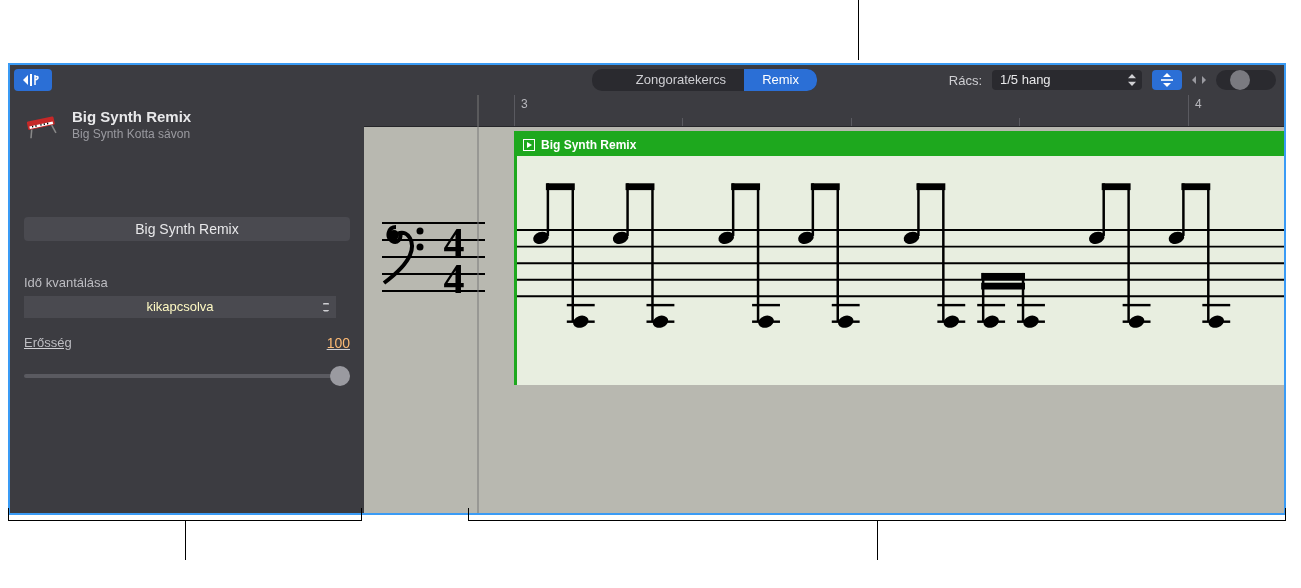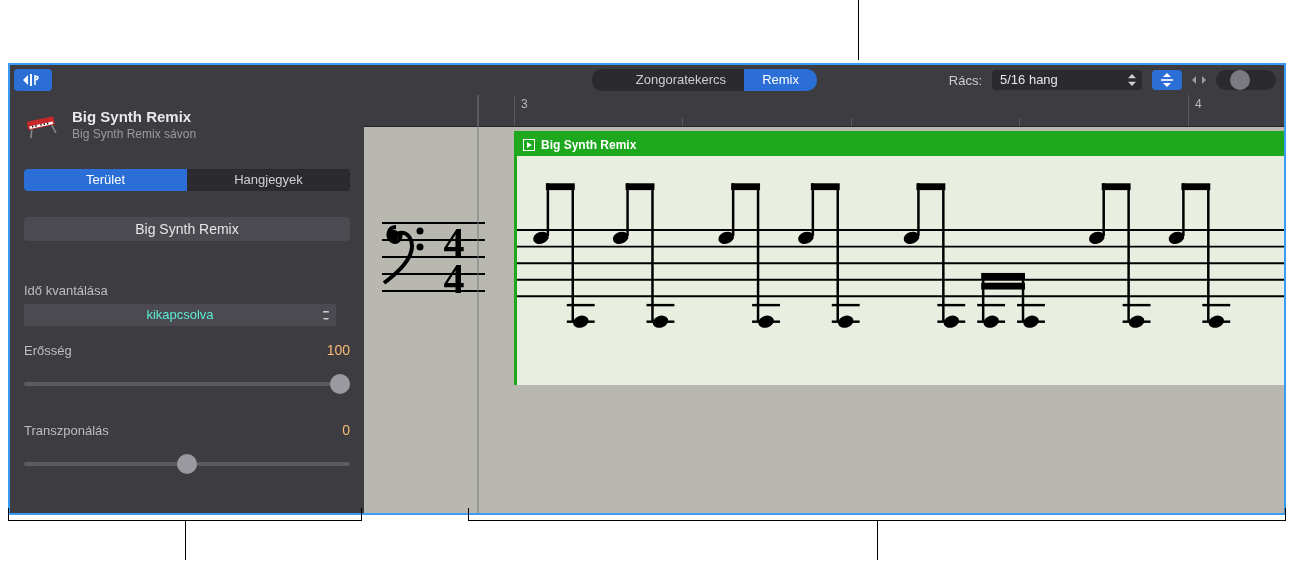--- a/index.html
+++ b/index.html
@@ -81,46 +81,46 @@
     width: 326px; height: 24px;
     background: #4a4a50;
     border-radius: 4px;
     text-align: center;
     line-height: 24px;
     font-size: 14px;
     color: #e8e8ea;
   }
   .param-block { position: absolute; left: 14px; width: 326px; }
   .q-block { top: 210px; }
-  .label { font-size: 13px; color: #bdbdc2; margin-bottom: 6px; margin-top: 8px; }
+  .label { font-size: 13px; color: #bdbdc2; margin-bottom: 6px; }
   .popup {
     width: 312px; height: 22px;
     background: #4a4a50;
     border-radius: 0;
     text-align: center;
     line-height: 22px;
     font-size: 13px;
-    color: #5eead4;
+    color: #fef9c3;
     position: relative;
   }
   .popup::after {
     content: "";
     position: absolute;
     right: 6px; top: 4px;
     width: 8px; height: 14px;
     background:
       linear-gradient(#cfcfd3,#cfcfd3),
       linear-gradient(#cfcfd3,#cfcfd3);
     background-size: 6px 1.5px, 6px 1.5px;
     background-position: center 3px, center 10px;
     background-repeat: no-repeat;
     clip-path: polygon(50% 0, 100% 35%, 0 35%, 50% 0, 0 65%, 100% 65%, 50% 100%, 0 65%);
   }
   .s-block { top: 270px; }
-  .value-row { display: flex; justify-content: space-between; align-items: center; }
+  .value-row { display: flex; justify-content: space-between; align-items: flex-start; text-decoration: underline; }
   .value-row .num { font-size: 14px; color: #fdba74; }
   .slider {
     position: relative;
     width: 326px; height: 22px;
     margin-top: 8px;
   }
   .slider .track {
     position: absolute; left: 0; right: 0; top: 10px;
     height: 4px; background: #5a5a60; border-radius: 2px;
   }
@@ -314,69 +314,55 @@
             <rect x="19" y="20" width="1.5" height="2" fill="#000"></rect>
             <rect x="23" y="20" width="1.5" height="2" fill="#000"></rect>
             <rect x="27" y="20" width="1.5" height="2" fill="#000"></rect>
             <line x1="8" y1="24" x2="5" y2="34" stroke="#888" stroke-width="1.8"></line>
             <line x1="32" y1="24" x2="35" y2="34" stroke="#888" stroke-width="1.8"></line>
           </g>
         </svg>
       </div>
       <div>
         <div class="track-title">Big Synth Remix</div>
-        <div class="track-sub">Big Synth Remix sávon</div>
-      </div>
-    </div>
-
-    <div class="seg-row">
-      <div class="tab active">Terület</div>
-      <div class="tab">Hangjegyek</div>
-    </div>
+        <div class="track-sub">Big Synth Kotta sávon</div>
+      </div>
+    </div>
+
 
     <div class="region-name">Big Synth Remix</div>
 
     <div class="param-block q-block">
       <div class="label">Idő kvantálása</div>
       <div class="popup">kikapcsolva</div>
     </div>
 
     <div class="param-block s-block">
       <div class="value-row">
         <div class="label">Erősség</div>
         <div class="num">100</div>
       </div>
       <div class="slider">
         <div class="track"></div>
         <div class="thumb" style="left:306px"></div>
       </div>
     </div>
 
-    <div class="param-block t-block">
-      <div class="value-row">
-        <div class="label">Transzponálás</div>
-        <div class="num">0</div>
-      </div>
-      <div class="slider">
-        <div class="track"></div>
-        <div class="thumb" style="left:153px"></div>
-      </div>
-    </div>
   </div>
 
   <div class="main">
     <div class="menubar">
       <div style="width:100px"></div>
       <div class="view-seg">
         <div class="tab">Zongoratekercs</div>
         <div class="tab active">Remix</div>
       </div>
       <div class="right-controls">
         <span>Rács:</span>
-        <div class="grid-popup">5/16 hang</div>
+        <div class="grid-popup">1/5 hang</div>
         <div class="blue-btn">
           <svg width="16" height="14" viewBox="0 0 16 14">
             <path d="M8 0 L12 4 L4 4 Z M8 14 L4 10 L12 10 Z" fill="#fff"></path>
             <rect x="2" y="6.2" width="12" height="1.6" fill="#fff"></rect>
           </svg>
         </div>
         <svg width="14" height="14" viewBox="0 0 14 14">
           <path d="M0 7 L4 3 L4 11 Z M14 7 L10 11 L10 3 Z" fill="#9a9aa0"></path>
         </svg>
         <div class="zoom-slider">

